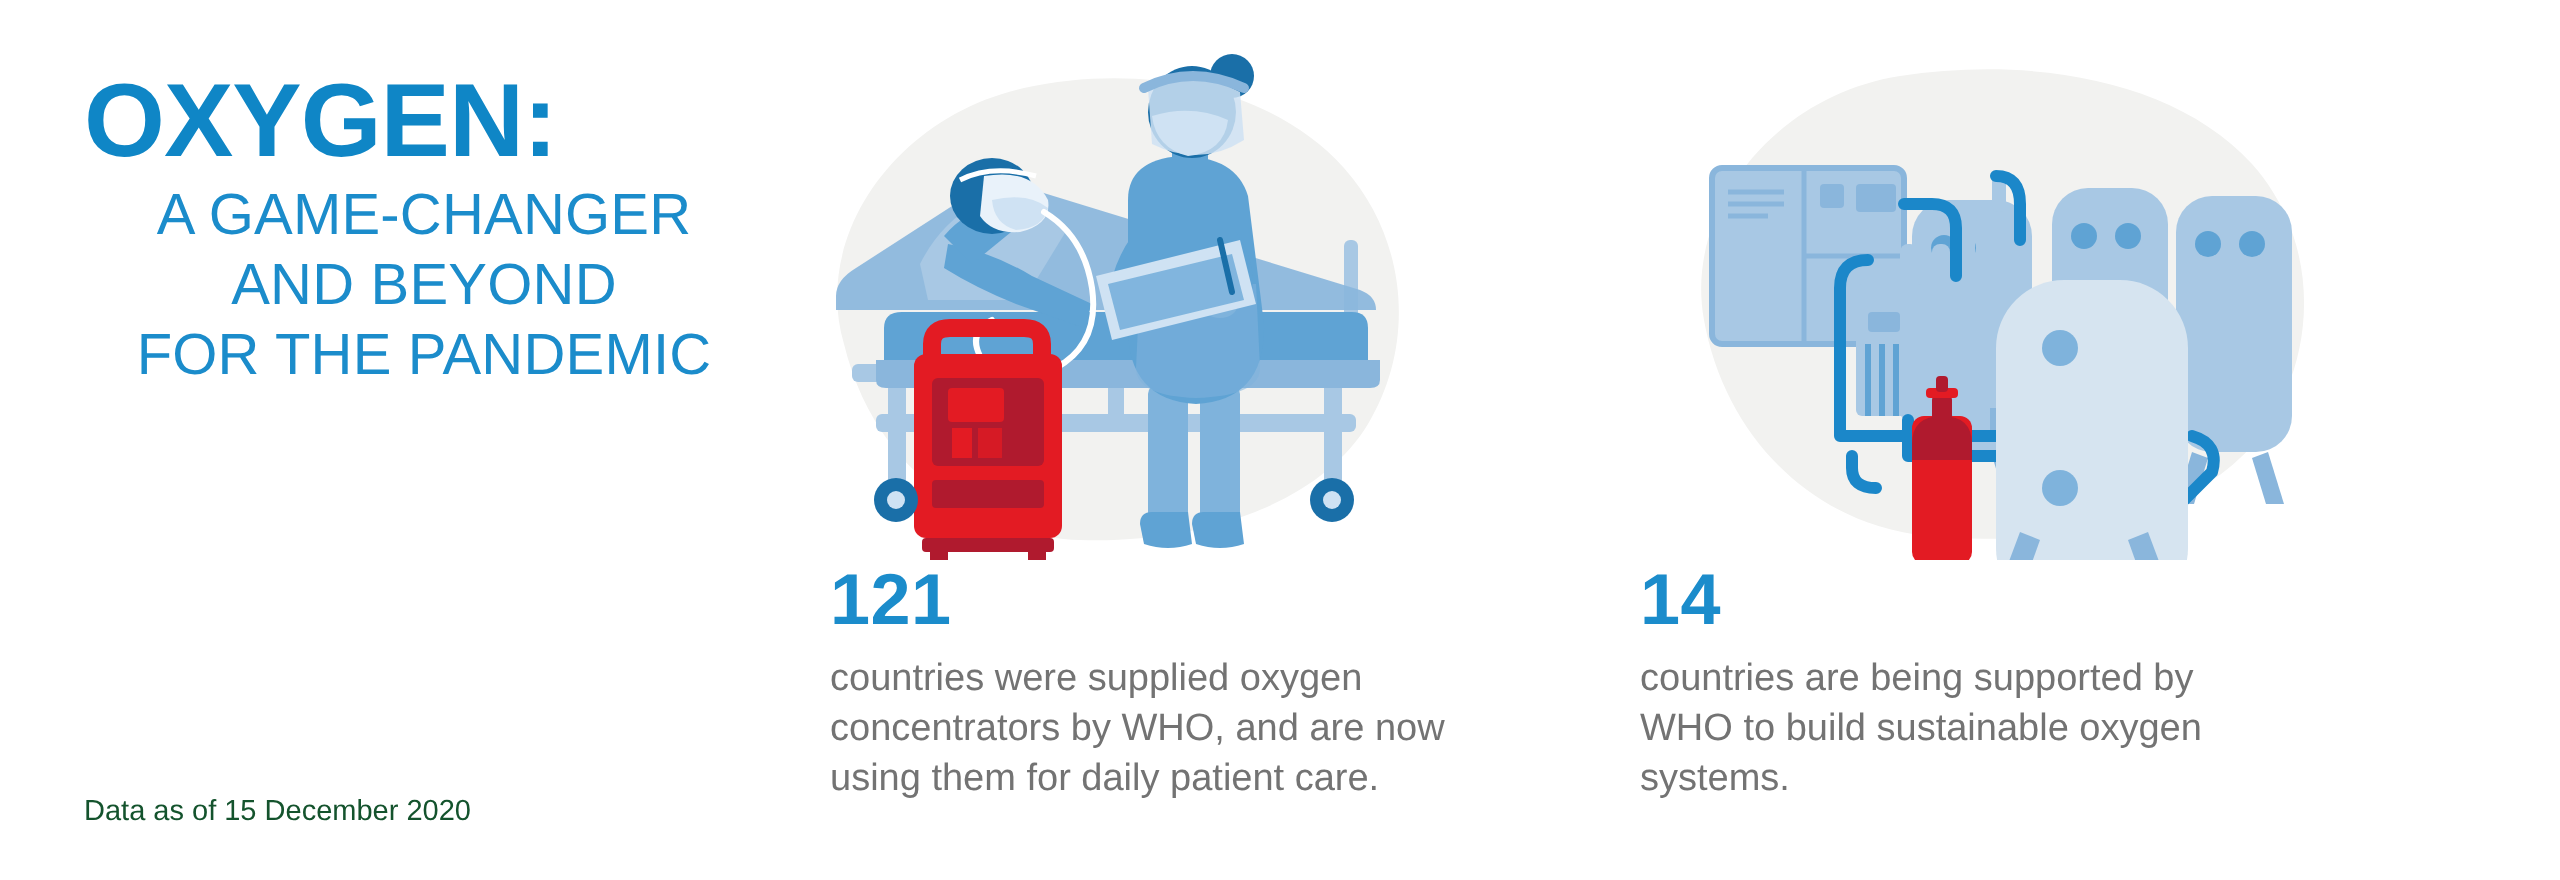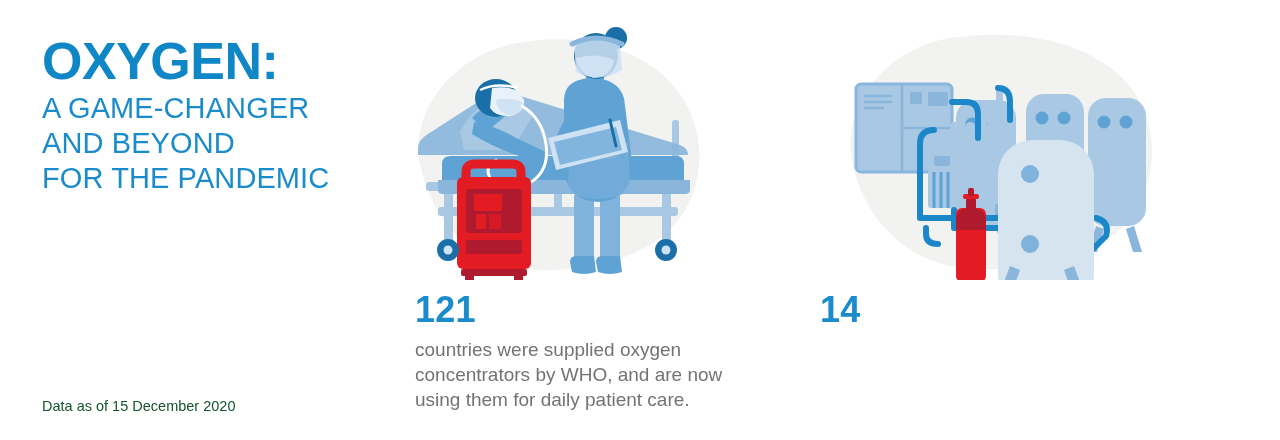--- a/index.html
+++ b/index.html
@@ -41,20 +41,21 @@
     white-space: nowrap;
   }
   .headline-sub {
     font-family: "Liberation Sans", sans-serif;
     font-weight: 400;
     font-size: 29px;
     line-height: 1.2;
     letter-spacing: 0.1px;
     color: #1b8ccb;
     margin: 0;
+    text-align: center;
   }
   .headline-sub span { display: block; }
 
   
   .footer-note {
     position: absolute;
     left: 42px;
     top: 398px;
     font-size: 14.5px;
     color: #14532d;
@@ -65,21 +66,21 @@
   .stat-block { position: absolute; }
   .stat-block.one { left: 415px; top: 282px; width: 355px; }
   .stat-block.two { left: 820px; top: 282px; width: 310px; }
 
   .stat-number {
     font-family: "Liberation Sans", sans-serif;
     font-weight: 700;
     font-size: 36px;
     line-height: 1.0;
     color: #1b8ccb;
-    margin: 10px 0 9px 0;
+    margin: 0 0 9px 0;
     letter-spacing: 0.2px;
   }
   .stat-text {
     font-family: "Liberation Sans", sans-serif;
     font-weight: 400;
     font-size: 19px;
     line-height: 1.32;
     color: #737373;
     margin: 0;
   }
@@ -307,15 +308,16 @@
     </svg>
   </div>
 
   <div class="stat-block one">
     <div class="stat-number">121</div>
     <div class="stat-text">countries were supplied oxygen concentrators by WHO, and are now using them for daily patient care.</div>
   </div>
 
   <div class="stat-block two">
     <div class="stat-number">14</div>
+    <div class="stat-text">countries are being supported by WHO to build sustainable oxygen systems.</div>
   </div>
 
 </div>
 
 </body></html>

